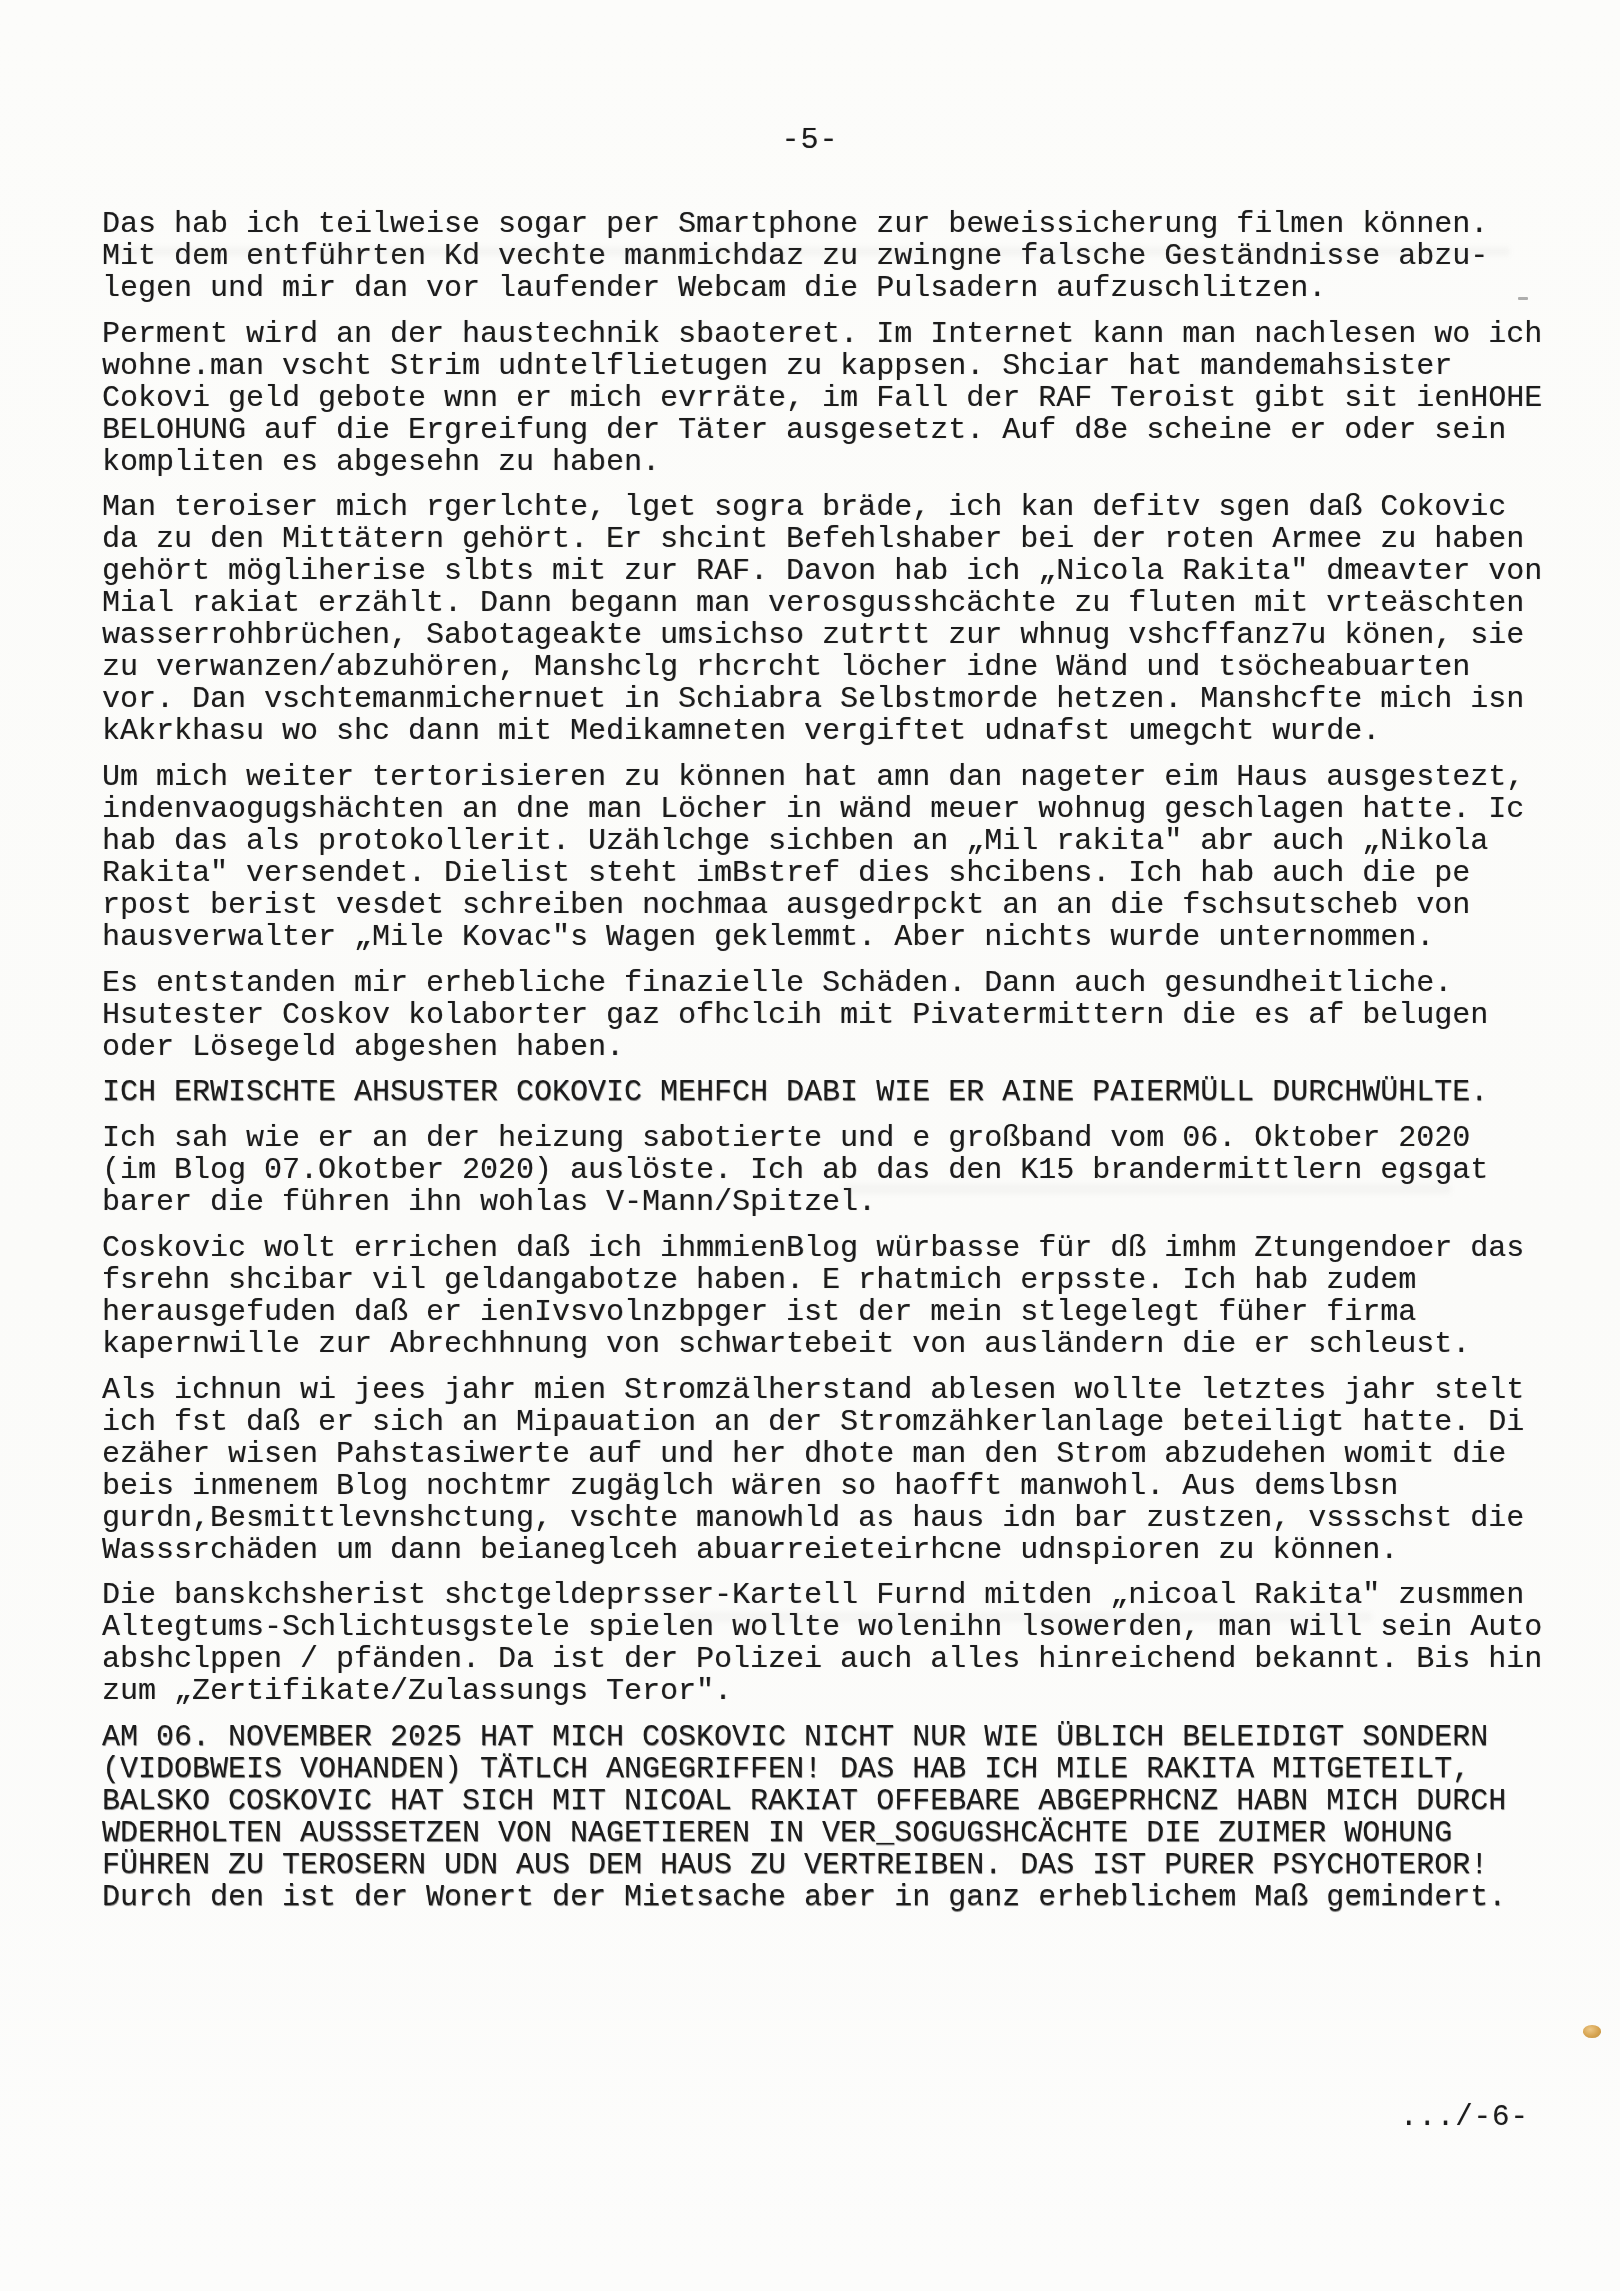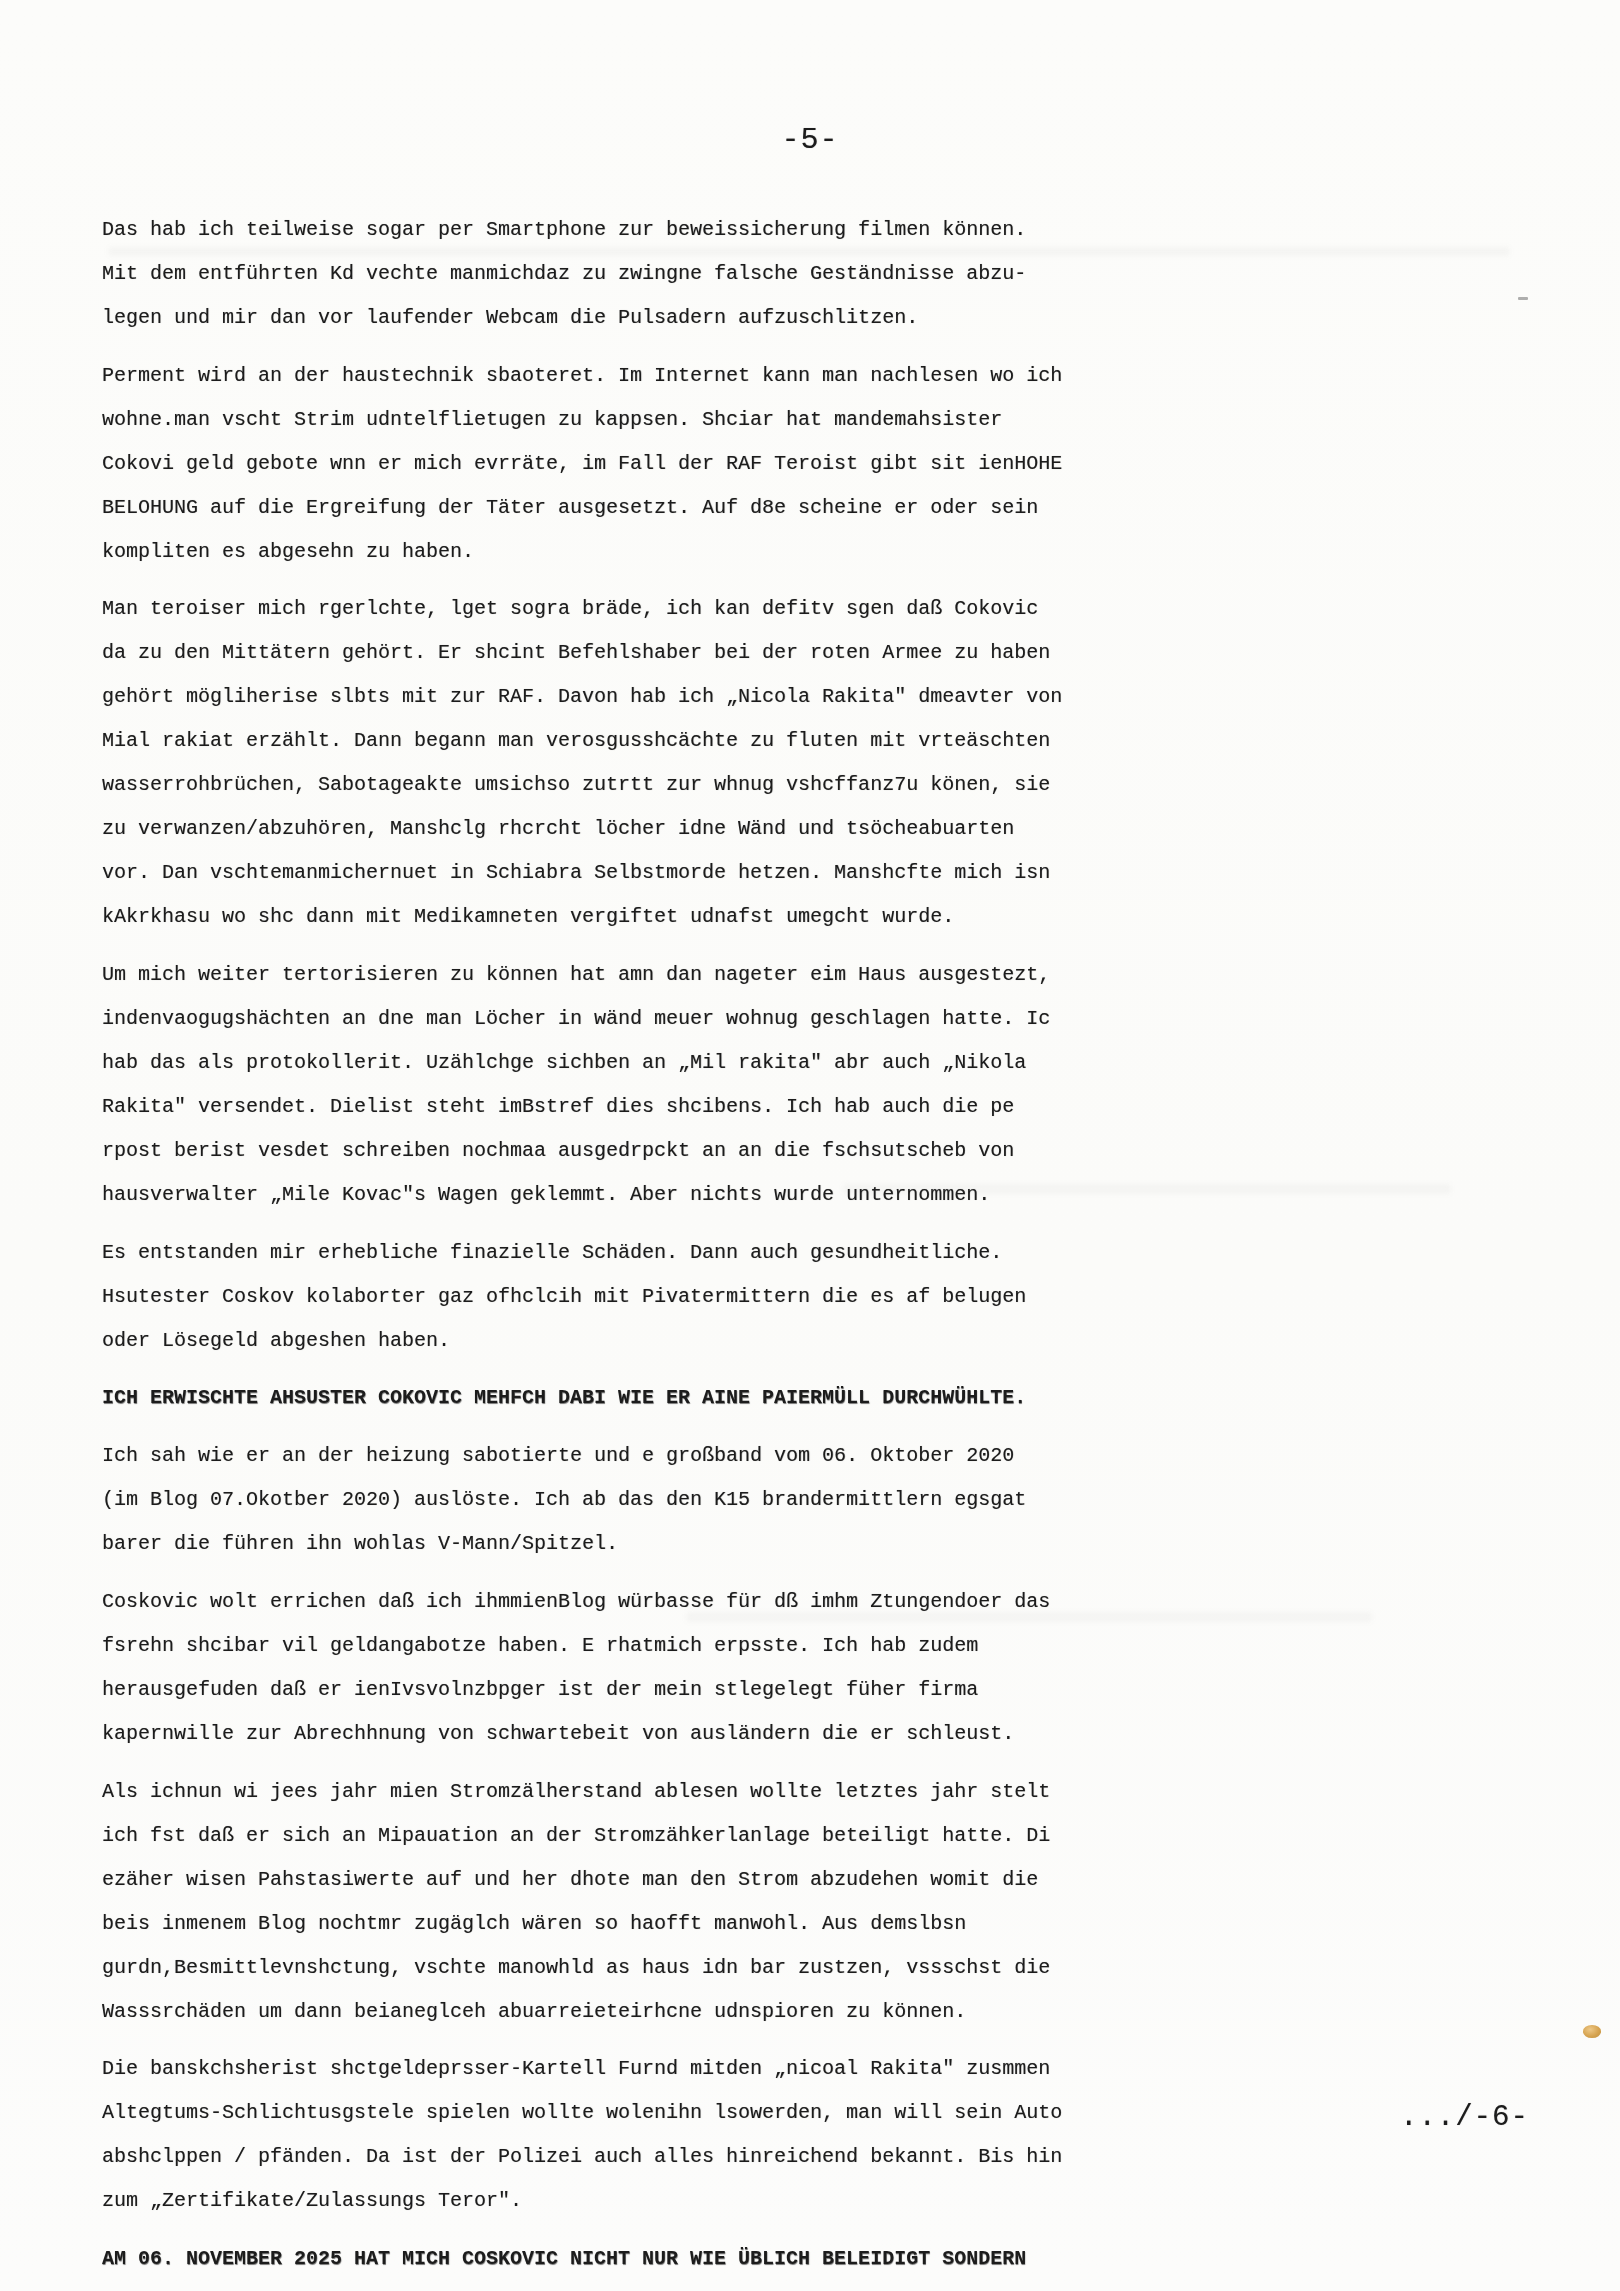--- a/index.html
+++ b/index.html
@@ -27,27 +27,27 @@
     text-shadow: 0.3px 0.4px 0.7px rgba(25,25,25,0.5);
   }
   .content {
     position: absolute;
     left: 102px;
     top: 208px;
     width: 1446px;
   }
   .para {
     margin: 0 0 13.7px 0;
-    font-size: 20px;
-    line-height: 44px;
+    font-size: 30px;
+    line-height: 32px;
     white-space: pre-wrap;
     text-shadow: 0.3px 0.4px 0.7px rgba(25,25,25,0.45);
   }
   .para.bold {
-    font-weight: 700;
+    font-weight: 400;
     text-shadow: 0.4px 0.5px 0.8px rgba(15,15,15,0.55);
   }
   .footer {
     position: absolute;
     top: 2101px;
     left: 1400px;
     font-size: 29px;
     letter-spacing: 1px;
     text-shadow: 0.3px 0.4px 0.7px rgba(25,25,25,0.5);
   }

